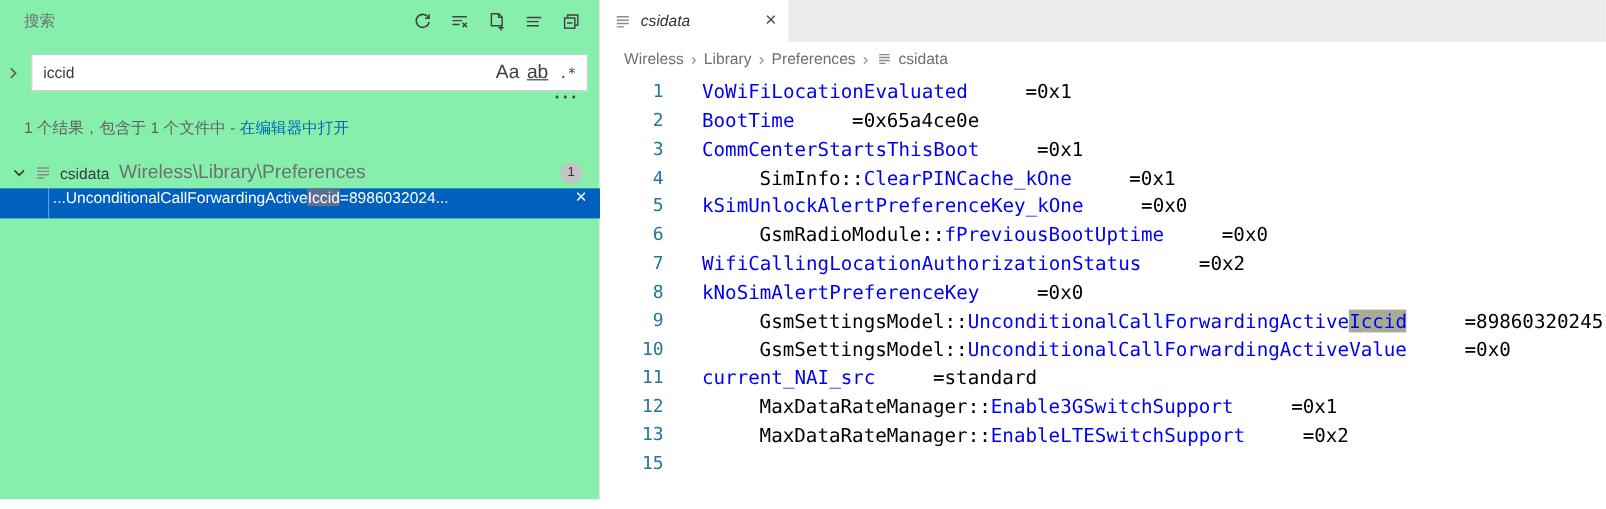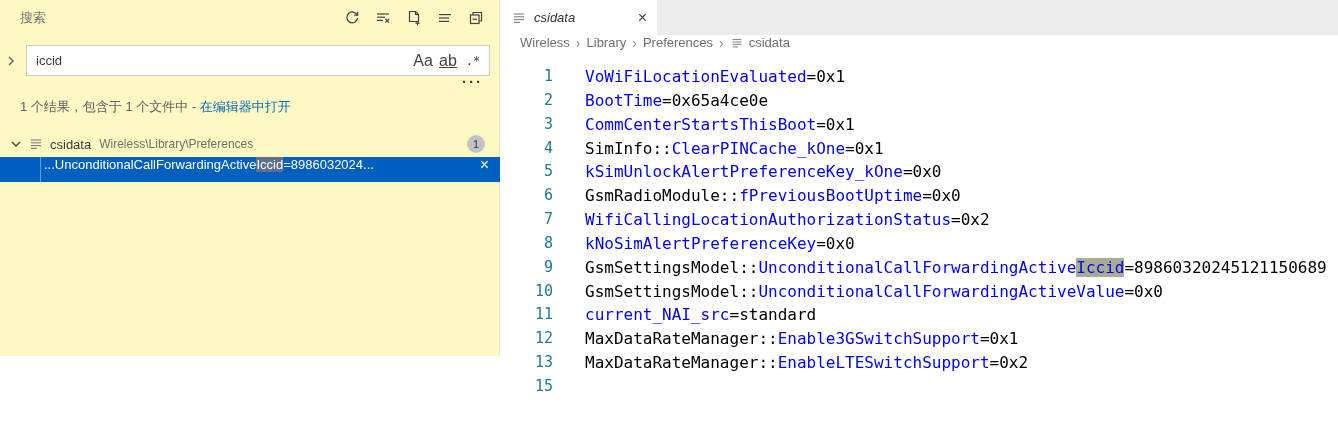--- a/index.html
+++ b/index.html
@@ -4,21 +4,21 @@
 <style>
   html,body{margin:0;padding:0;}
   body{
     width:1338px;height:424px;position:relative;overflow:hidden;
     font-family:"Liberation Sans",sans-serif;background:#ffffff;
     -webkit-font-smoothing:antialiased;
   }
   svg{display:block;}
 
   
-  .sidebar{position:absolute;left:0;top:0;width:500px;height:356px;background:#fef9c3;border-right:1px solid #E5E5E5;box-sizing:border-box;}
+  .sidebar{position:absolute;left:0;top:0;width:500px;height:416px;background:#86efac;border-right:1px solid #E5E5E5;box-sizing:border-box;}
   .sb-title{position:absolute;left:20px;top:9px;font-size:13px;color:#6F6F6F;}
   .sb-actions{position:absolute;right:12px;top:7px;display:flex;gap:9px;}
   .sb-action{width:22px;height:22px;display:flex;align-items:center;justify-content:center;border-radius:4px;}
 
   .toggle-replace{position:absolute;left:3px;top:53px;width:16px;height:16px;}
 
   .search-box{position:absolute;left:26px;top:45px;width:464px;height:31px;background:#ffffff;border:1px solid #CECECE;box-sizing:border-box;display:flex;align-items:center;}
   .search-value{margin-left:9px;font-size:13px;color:#3C3C3C;flex:1;white-space:nowrap;overflow:hidden;}
   .search-opts{display:flex;gap:3px;margin-right:5px;}
   .search-opt{min-width:20px;height:20px;display:flex;align-items:center;justify-content:center;font-size:16px;color:#424242;border-radius:3px;padding:0 1px;}
@@ -27,48 +27,48 @@
 
   .more-dots{position:absolute;right:16px;top:74px;font-size:15px;font-weight:bold;letter-spacing:2px;color:#424242;line-height:16px;}
 
   .summary{position:absolute;left:20px;top:98px;font-size:13px;color:#616161;white-space:nowrap;}
   .summary a{color:#006AB1;text-decoration:none;}
 
   .file-row{position:absolute;left:0;top:132px;width:500px;height:24px;display:flex;align-items:center;}
   .file-row .twisty{margin-left:8px;width:16px;height:16px;flex:none;}
   .file-row .ficon{margin-left:4px;flex:none;}
   .file-name{margin-left:6px;font-size:13px;color:#3B3B3B;}
-  .file-path{margin-left:8px;font-size:12px;color:#6F6F6F;white-space:nowrap;overflow:hidden;flex:1;}
+  .file-path{margin-left:8px;font-size:16px;color:#6F6F6F;white-space:nowrap;overflow:hidden;flex:1;}
   .badge{margin-right:15px;width:18px;height:18px;border-radius:50%;background:#C4C4C4;color:#333333;font-size:11px;display:flex;align-items:center;justify-content:center;flex:none;}
 
   .result-row{position:absolute;left:0;top:157px;width:500px;height:25px;background:#0060C0;display:flex;align-items:flex-start;}
   .indent-guide{position:absolute;left:40px;top:0;bottom:0;width:1px;background:rgba(255,255,255,0.38);}
   .result-text{margin-left:44px;font-size:13px;color:#ffffff;white-space:nowrap;overflow:hidden;}
   .result-match{background:#5D6F93;}
   .result-close{margin-left:auto;margin-right:11px;color:#ffffff;font-size:16px;line-height:16px;cursor:default;}
 
   
   .editor{position:absolute;left:501px;top:0;width:837px;height:424px;background:#ffffff;}
   .tabstrip{position:absolute;left:0;top:0;width:100%;height:35px;background:#ECECEC;}
   .tab{position:absolute;left:0;top:0;width:156px;height:35px;background:#ffffff;display:flex;align-items:center;padding:0 10px;box-sizing:border-box;}
   .tab-title{margin-left:7px;font-size:13px;font-style:italic;color:#333333;}
   .tab-close{margin-left:auto;color:#424242;font-size:16px;line-height:16px;}
 
-  .breadcrumbs{position:absolute;left:0;top:35px;width:100%;height:27px;display:flex;align-items:flex-start;padding-left:19px;box-sizing:border-box;font-size:13px;color:#6F6F6F;}
+  .breadcrumbs{position:absolute;left:0;top:35px;width:100%;height:27px;display:flex;align-items:center;padding-left:19px;box-sizing:border-box;font-size:13px;color:#6F6F6F;}
   .crumb{white-space:nowrap;}
   .crumb-sep{margin:0 6px;color:#8C8C8C;font-size:14px;}
   .crumb-ficon{margin-right:5px;}
   .crumb-last{display:flex;align-items:center;}
 
   .code{position:absolute;left:0;top:62px;width:100%;height:362px;font-family:"DejaVu Sans Mono",monospace;font-size:16px;padding-top:3px;box-sizing:border-box;overflow:hidden;}
   .codeline{display:flex;height:23.85px;line-height:23.85px;white-space:pre;}
   .gutter{width:52px;text-align:right;color:#237893;font-size:15px;flex:none;}
   .linetext{margin-left:32px;}
   .seg-key{color:#0000EE;}
-  .seg-plain{color:#000000;}
+  .seg-plain{color:#000000;padding-left:48px;}
   .seg-match{color:#0000EE;background:#A8AC94;}
 </style>
 </head>
 <body>
 
 <div class="sidebar">
 
   <div class="sb-title">搜索</div>
 
   <div class="sb-actions">

